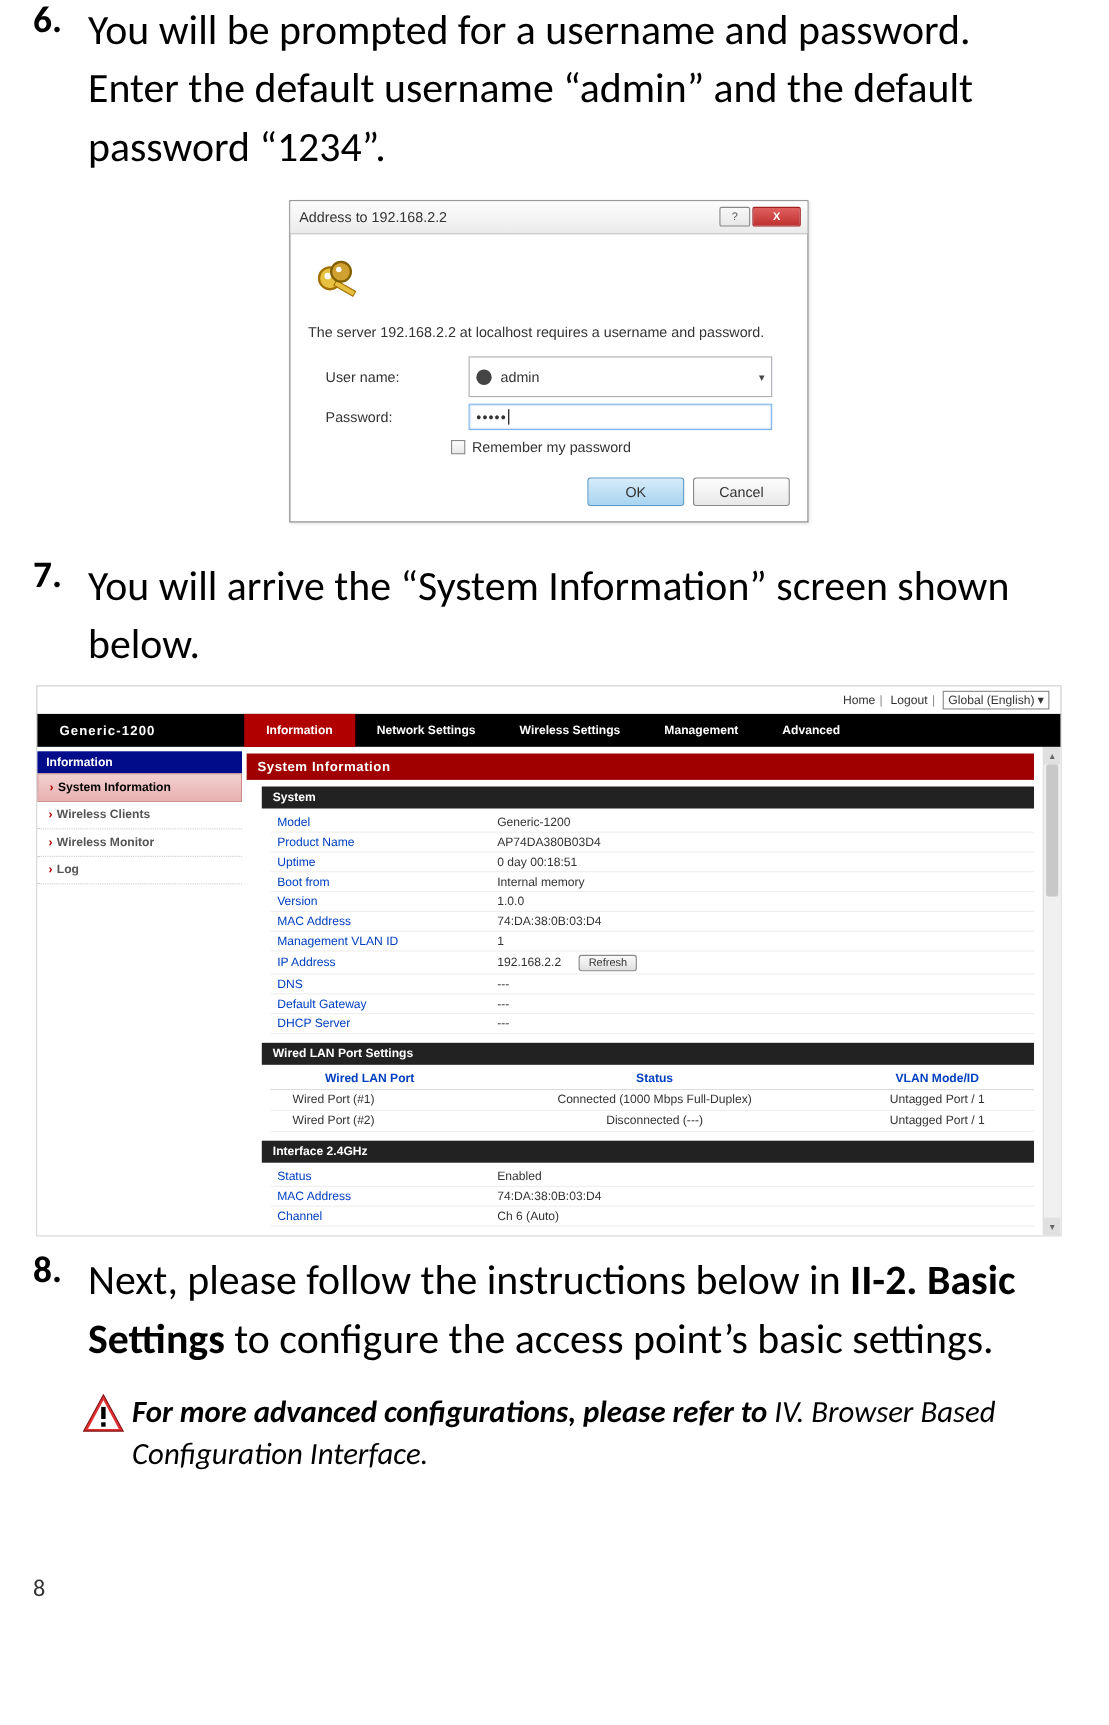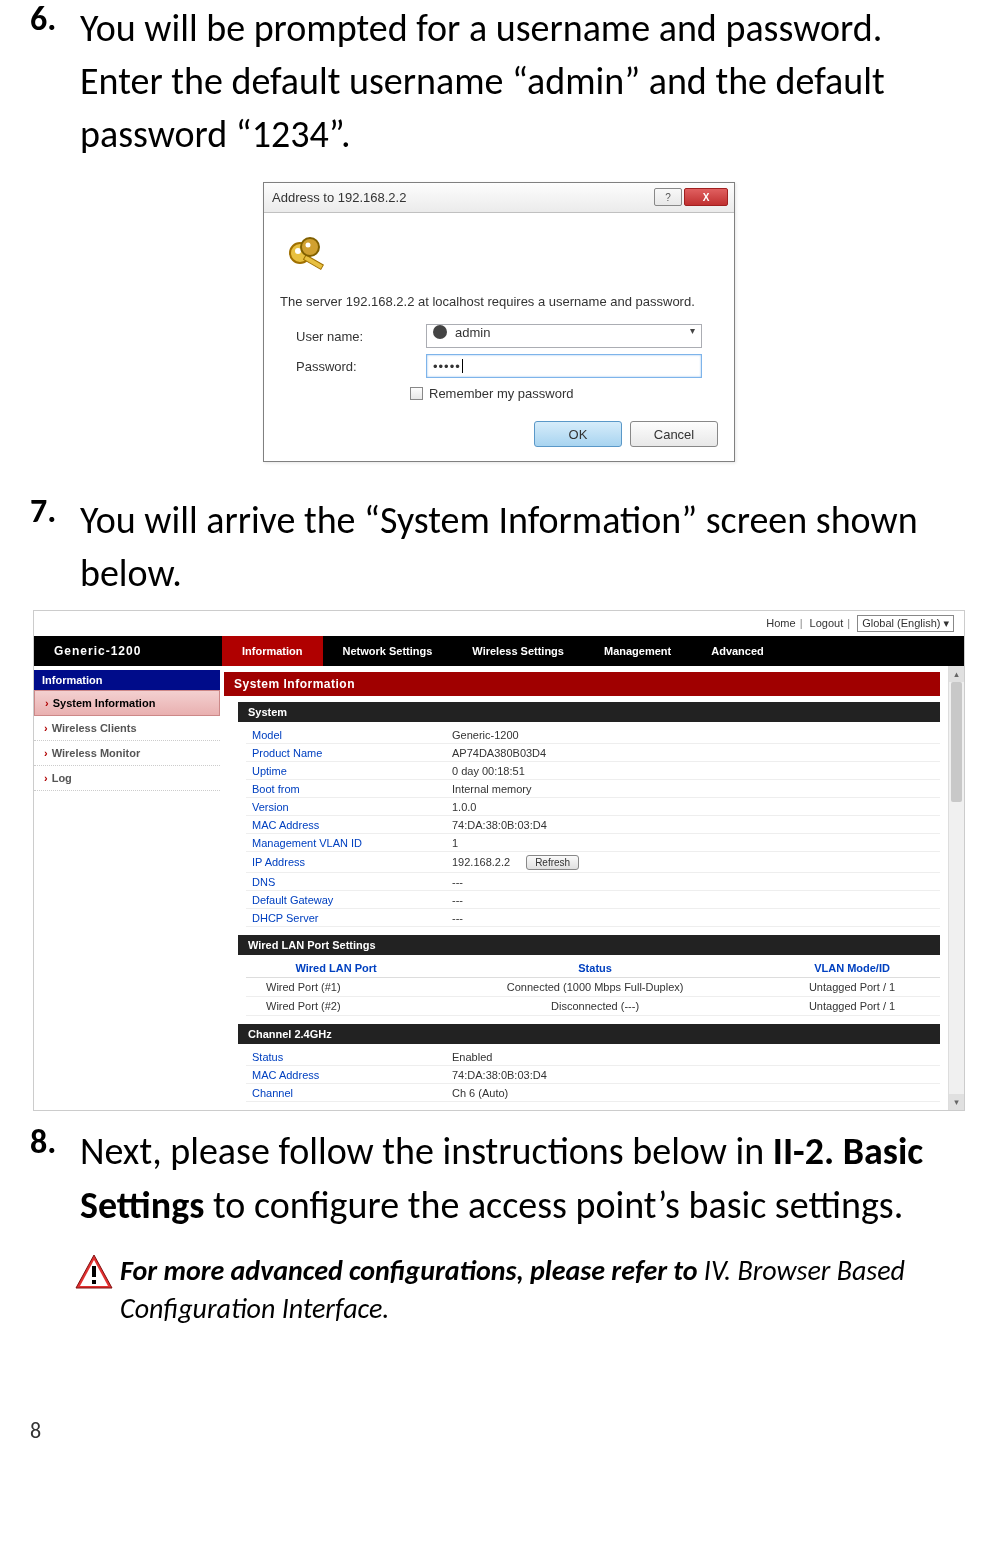--- a/index.html
+++ b/index.html
@@ -15,21 +15,21 @@
   .titlebar-text { flex:1; }
   .title-btn { width:28px; height:18px; border:1px solid #888; margin-left:2px; display:flex; align-items:center; justify-content:center; font-size:10px; border-radius:2px; }
   .help-btn { background:linear-gradient(#f8f8f8,#e8e8e8); color:#555; }
   .close-btn { background:linear-gradient(#e06060,#c03030); color:#fff; border-color:#a02020; width:44px; font-weight:bold; }
   .dialog-body { padding:10px 16px 14px; font-size:13px; color:#333; }
   .keys-icon { width:56px; height:56px; display:flex; align-items:center; justify-content:center; margin:6px 0 8px; }
   .keys-icon svg { width:48px; height:48px; }
   .auth-text { margin:6px 0 14px; line-height:1.35; }
   .form-row { display:flex; align-items:center; margin:6px 16px; }
   .form-label { width:130px; }
-  .combo { flex:1; height:24px; border:1px solid #abadb3; display:flex; padding:0 6px; font-size:13px; position:relative; }
+  .combo { flex:1; height:37px; border:1px solid #abadb3; display:flex; align-items:center; padding:0 6px; font-size:13px; position:relative; }
   .combo .user-icon { width:14px; height:14px; background:#444; border-radius:50%; margin-right:8px; }
   .combo-arrow { position:absolute; right:6px; color:#444; font-size:10px; }
   .pw-input { flex:1; height:24px; border:1px solid #7eb4ea; box-shadow:0 0 2px #7eb4ea inset; padding:0 6px; display:flex; align-items:center; font-size:13px; letter-spacing:1px; }
   .pw-caret { border-left:1px solid #000; height:14px; margin-left:1px; }
   .checkbox-row { display:flex; align-items:center; margin:8px 0 20px 130px; }
   .checkbox { width:13px; height:13px; border:1px solid #888; background:linear-gradient(#fdfdfd,#e8e8e8); margin-right:6px; }
   .btn-row { display:flex; justify-content:flex-end; gap:8px; margin-top:6px; }
   .btn { width:88px; height:26px; border:1px solid #888; border-radius:3px; display:flex; align-items:center; justify-content:center; font-size:13px; }
   .btn-ok { background:linear-gradient(#d6ecfa,#a8d4f0); border-color:#5a98c8; }
   .btn-cancel { background:linear-gradient(#fdfdfd,#e8e8e8); }
@@ -223,21 +223,21 @@
                 <td>Connected (1000 Mbps Full-Duplex)</td>
                 <td>Untagged Port  /   1</td>
               </tr>
           <tr>
                 <td class="left">Wired Port (#2)</td>
                 <td>Disconnected (---)</td>
                 <td>Untagged Port  /   1</td>
               </tr>
         </tbody>
           </table>
-        <div class="section-bar">Channel 2.4GHz</div>
+        <div class="section-bar">Interface 2.4GHz</div>
         <table class="info-table">
           <tbody>
               <tr>
                 <td class="key">Status</td>
                 <td class="val">Enabled</td>
               </tr>
           <tr>
                 <td class="key">MAC Address</td>
                 <td class="val">74:DA:38:0B:03:D4</td>
               </tr>

